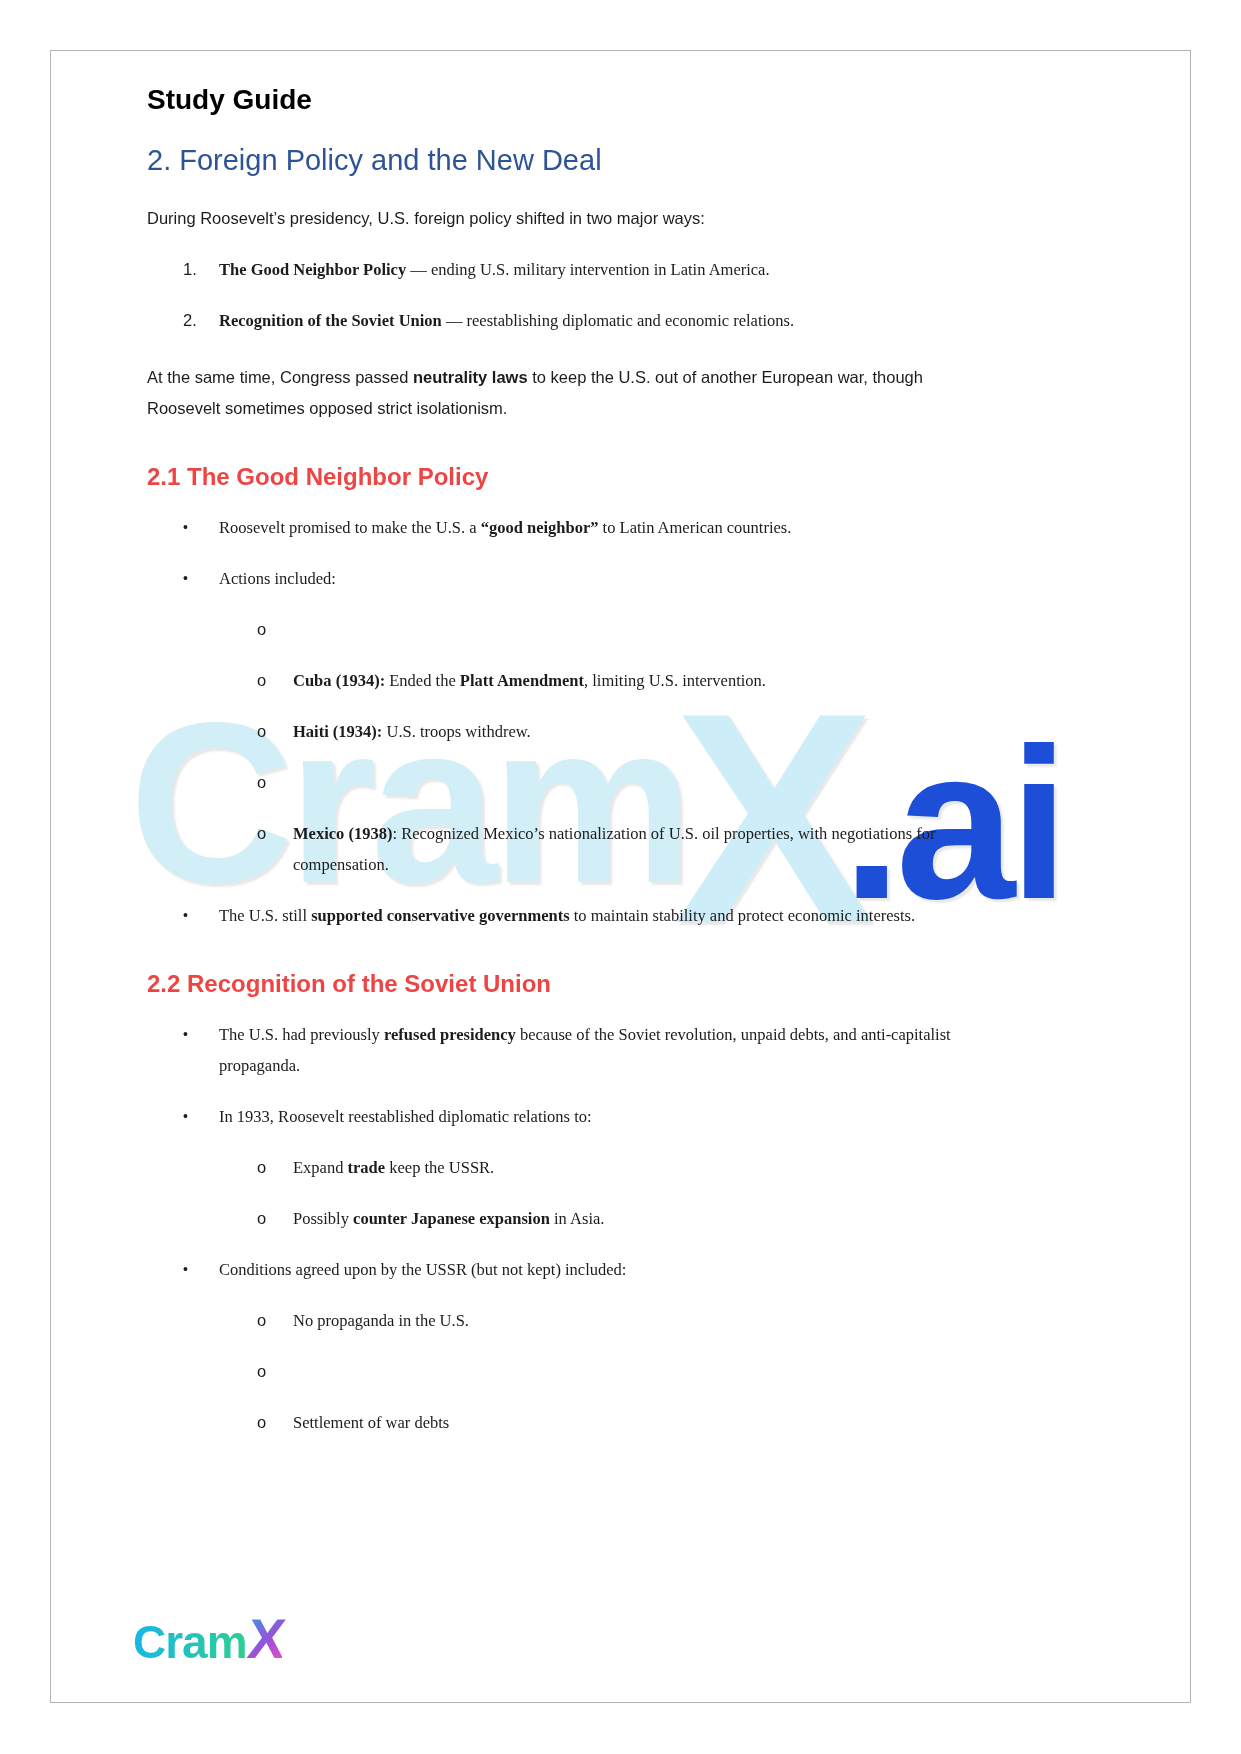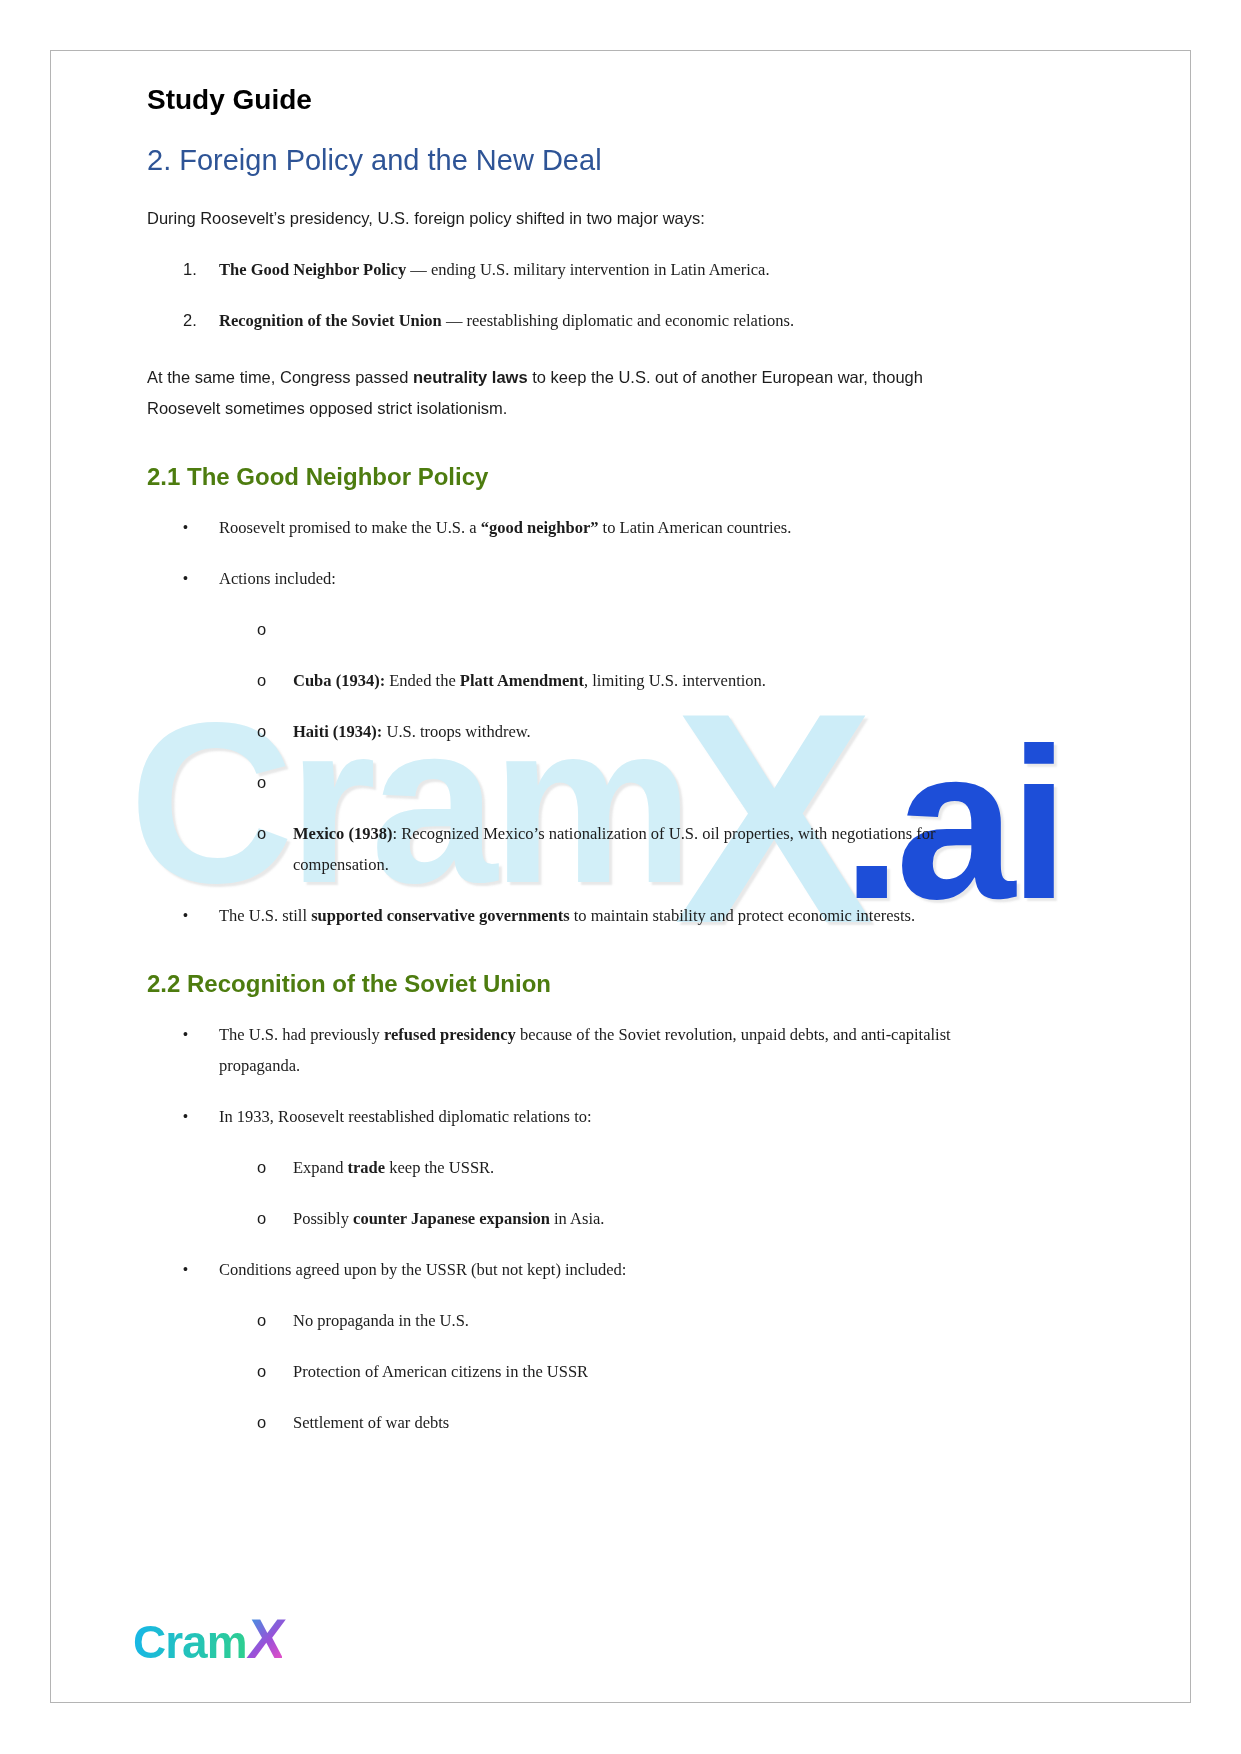--- a/index.html
+++ b/index.html
@@ -67,21 +67,21 @@
   .h1 {
     font-size: 29px;
     font-weight: 500;
     color: #2e5496;
     margin-top: 27px;
     line-height: 34px;
   }
   .h2 {
     font-size: 24px;
     font-weight: bold;
-    color: #4d7c0f;
+    color: #ef4444;
     margin-top: 38px;
     line-height: 30px;
   }
   .p, .li1, .li2, .linum {
     font-size: 16.5px;
     line-height: 31px;
     margin-top: 20px;
   }
   .p { margin-top: 26px; }
   .li1, .li2, .linum { display: flex; }
@@ -195,21 +195,20 @@
       <div class="li1">
         <span class="marker">•</span>
         <span class="li-text"><span>Conditions agreed upon by the USSR (but not kept) included:</span></span>
       </div>
       <div class="li2">
         <span class="marker">o</span>
         <span class="li-text"><span>No propaganda in the U.S.</span></span>
       </div>
       <div class="li2">
         <span class="marker">o</span>
-        <span class="li-text"><span>Protection of American citizens in the USSR</span></span>
       </div>
       <div class="li2">
         <span class="marker">o</span>
         <span class="li-text"><span>Settlement of war debts</span></span>
       </div>
     </div>
 
   <div class="logo">
     <span class="logo-cram">Cram</span>
       <span class="logo-x">X</span>

